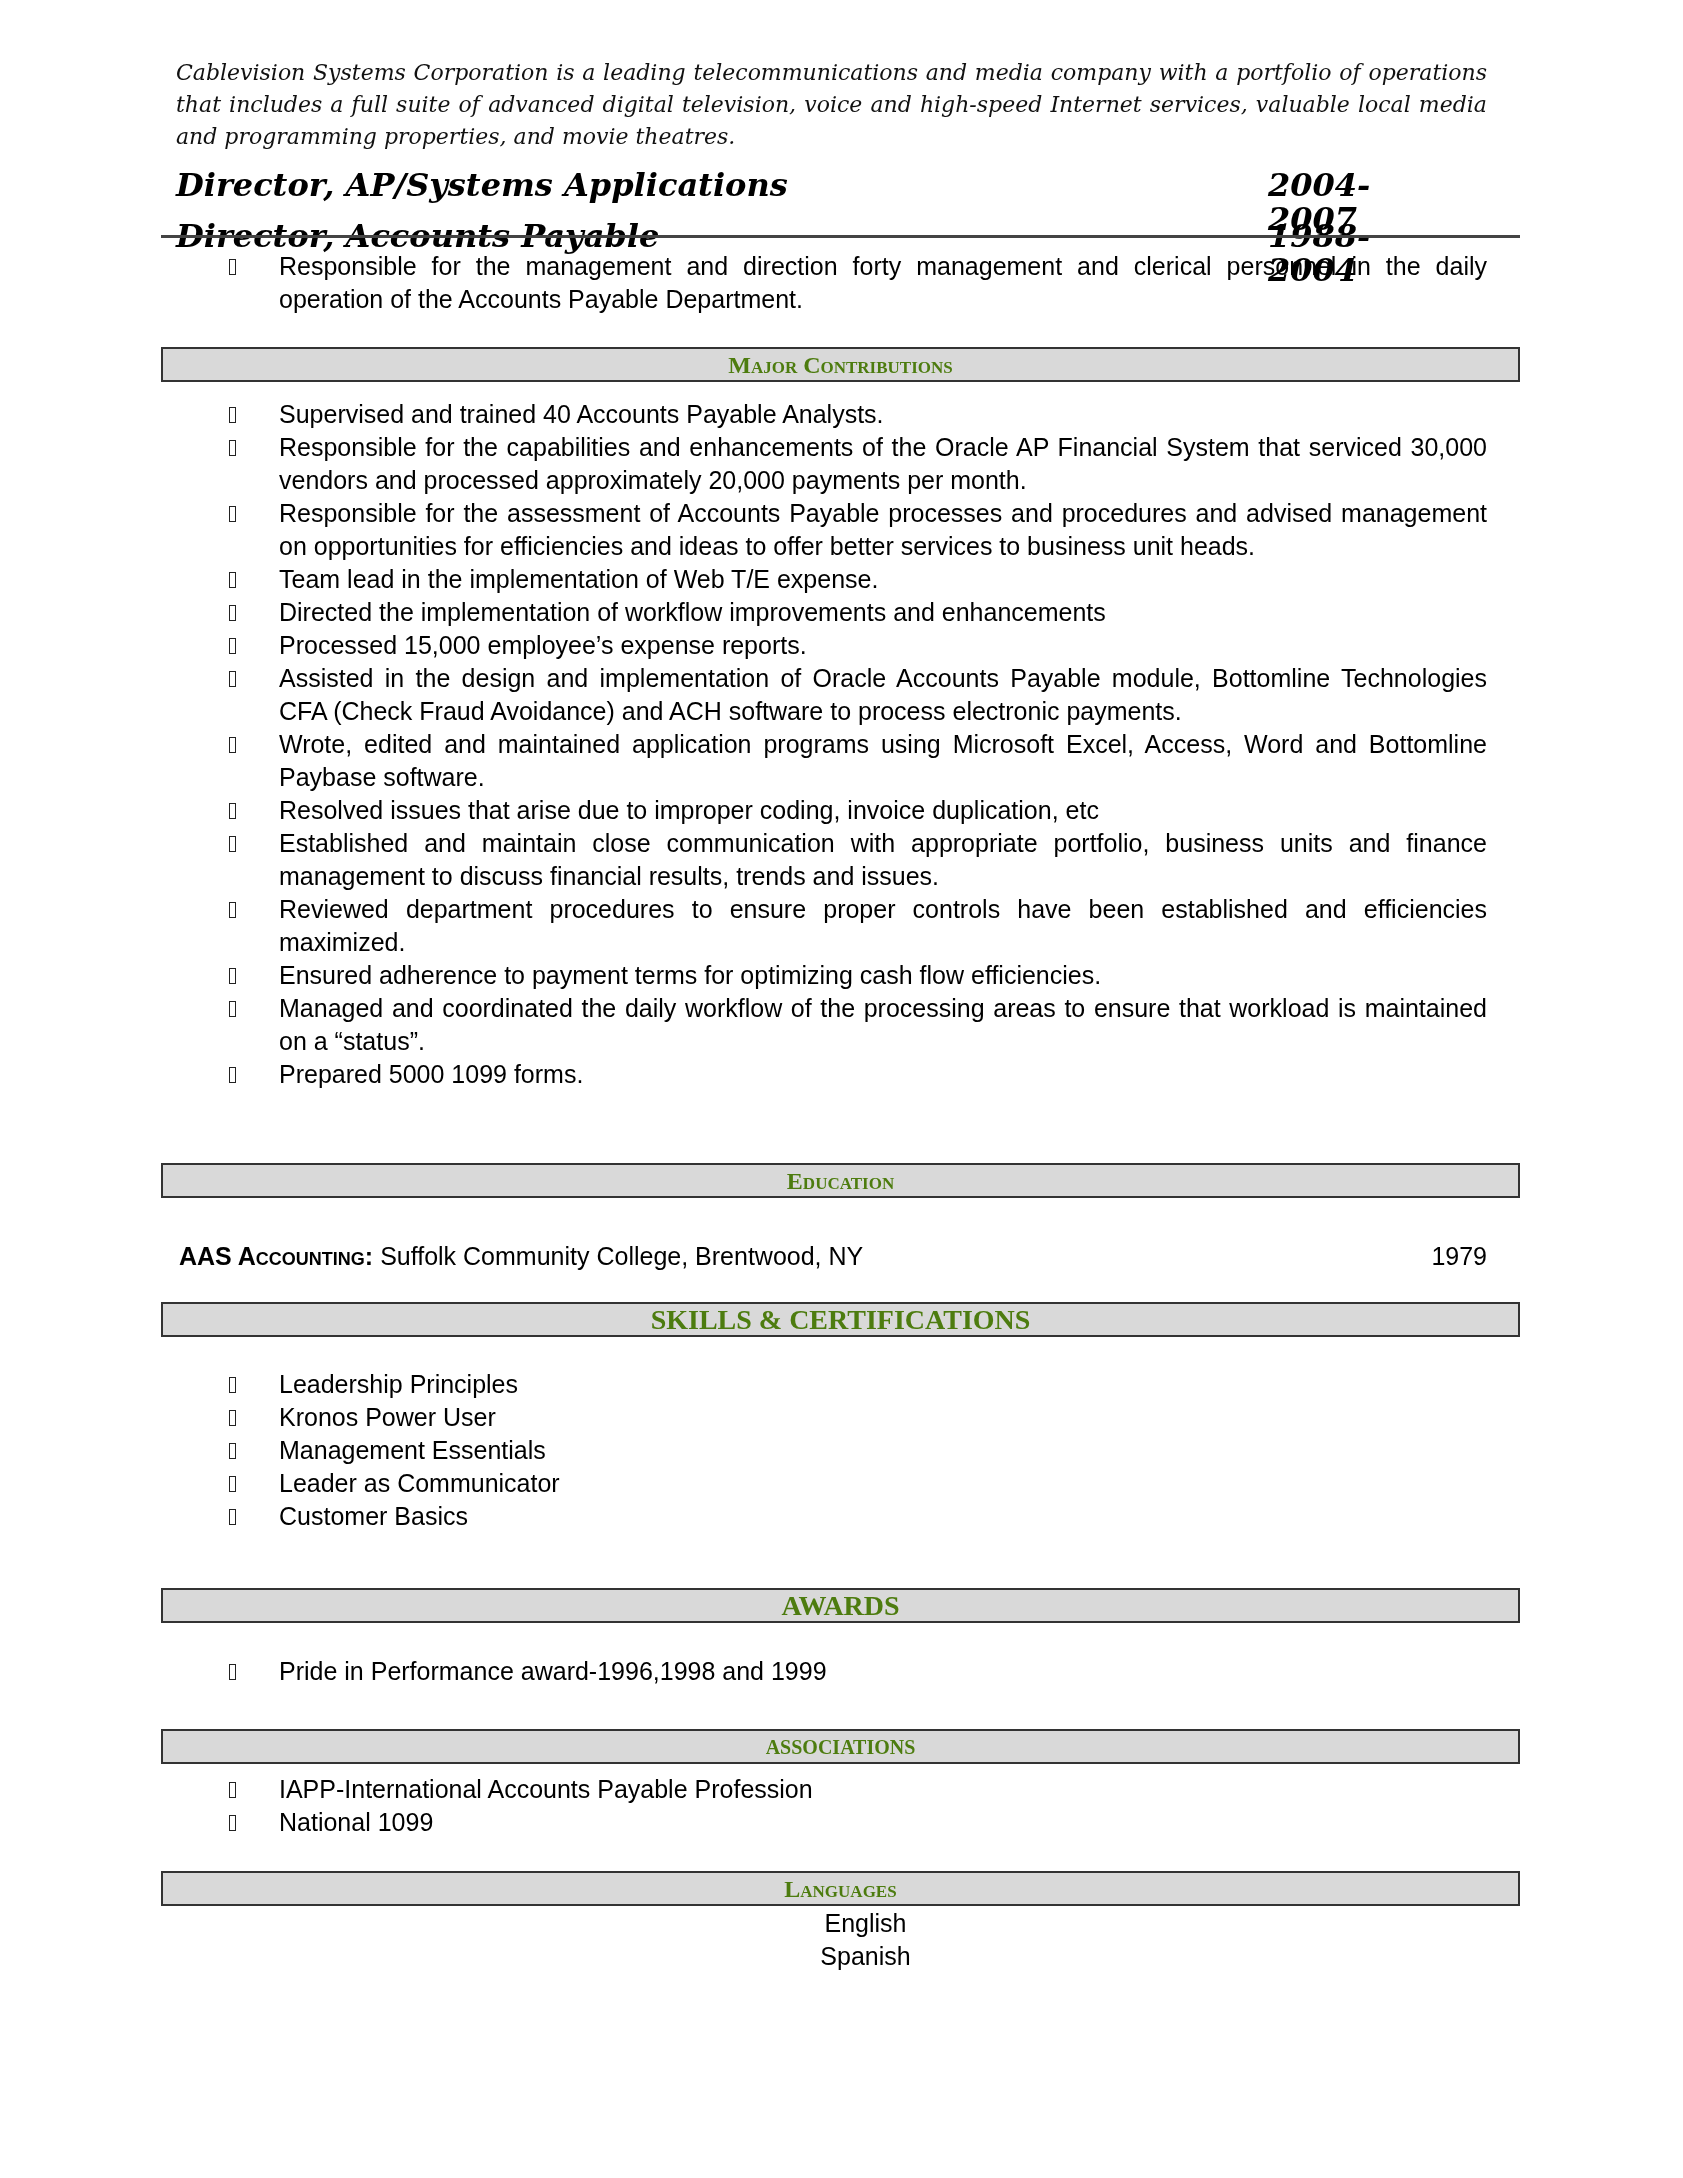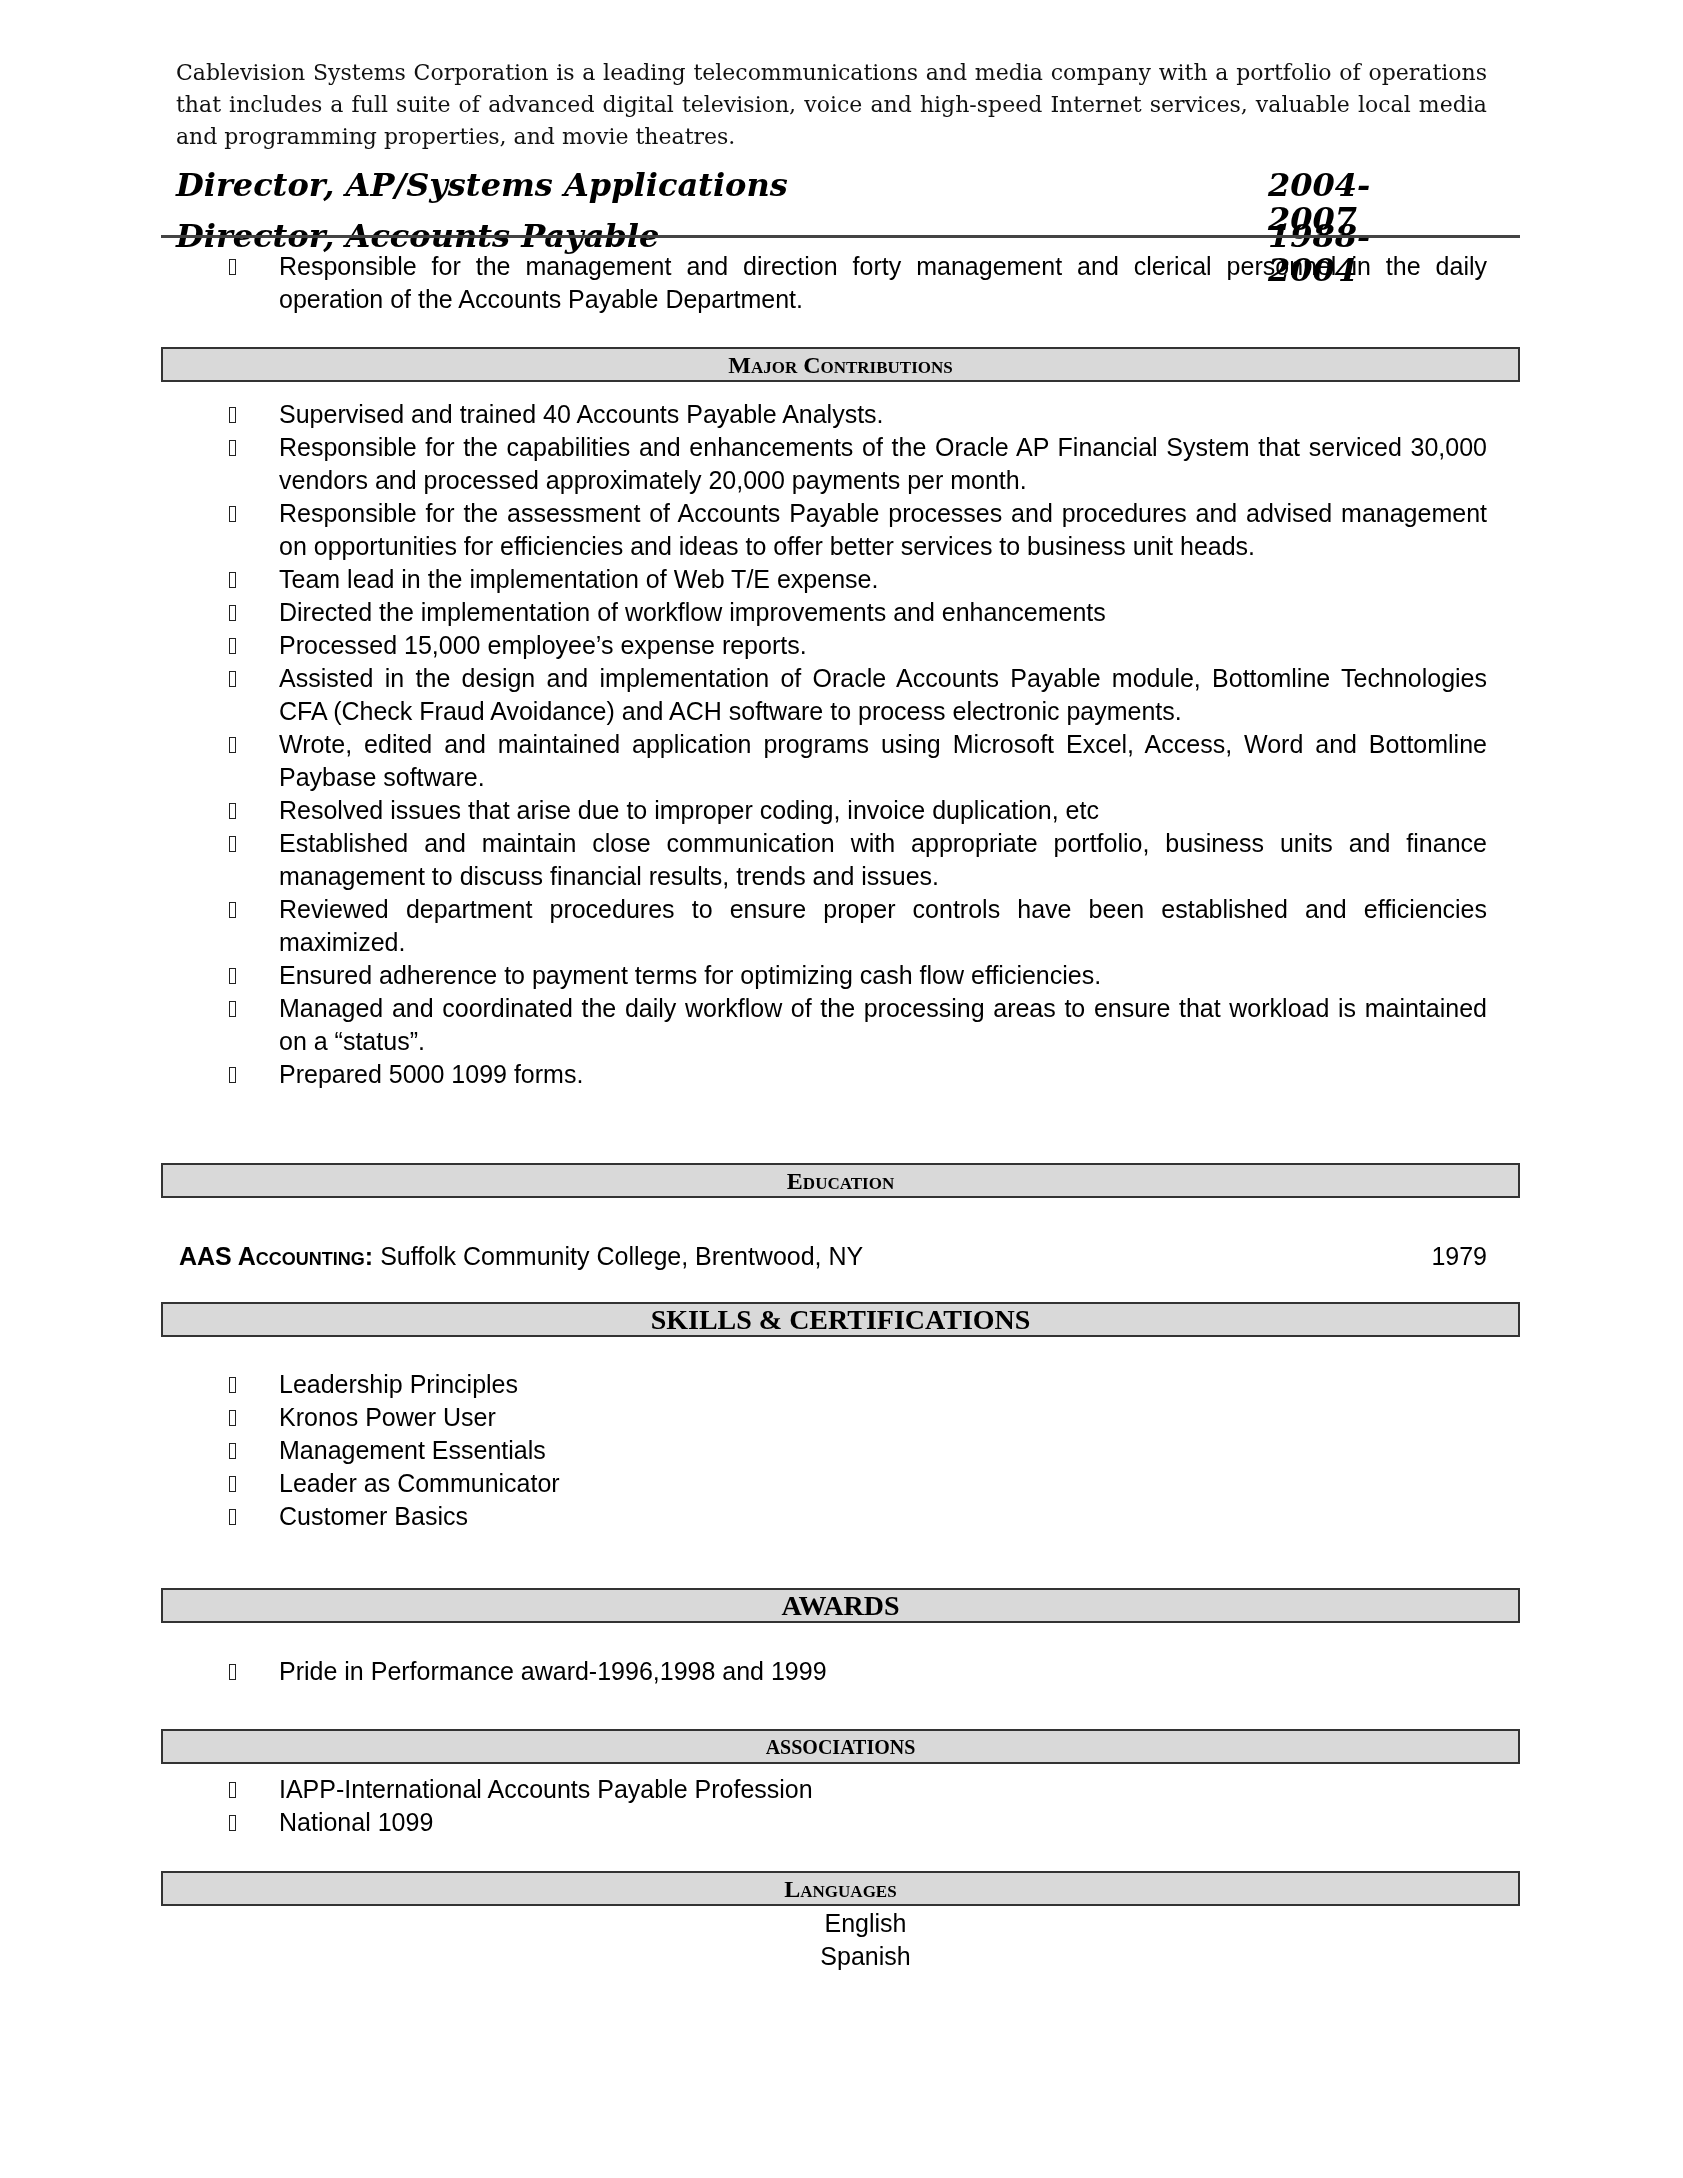--- a/index.html
+++ b/index.html
@@ -1,37 +1,37 @@
 <!DOCTYPE html>
 <html><head>
 <meta charset="utf-8">
 <style>
   html, body { margin: 0; padding: 0; background: #ffffff; }
   body { width: 1683px; height: 2178px; position: relative; overflow: hidden; color: #000; }
   .abs { position: absolute; }
   .intro {
     left: 176px; top: 57px; width: 1311px;
     font-family: "DejaVu Serif", "Liberation Serif", serif;
-    font-size: 22px; line-height: 32px;
+    font-style: italic; font-size: 22px; line-height: 32px;
     text-align: justify; text-align-last: left; color: #111;
   }
   .job-row {
     left: 176px; width: 1218px; height: 34px;
     font-family: "DejaVu Serif", "Liberation Serif", serif;
     font-style: italic; font-weight: bold; font-size: 32px; line-height: 34px;
   }
   .job-row .title { position: absolute; left: 0; top: 0; }
   .job-row .dates { position: absolute; left: 1092px; top: 0; }
   .rule { left: 161px; width: 1359px; height: 3px; background: #444; }
   .section-bar {
     left: 161px; width: 1355px; height: 31px;
     background: #d9d9d9; border: 2px solid #333;
     text-align: center;
     font-family: "Liberation Serif", "DejaVu Serif", serif;
-    font-weight: bold; color: #000000;
+    font-weight: bold; color: #4d7c0f;
   }
   .section-bar span { display: inline-block; }
   .smallcaps { font-variant: small-caps; font-size: 24px; line-height: 32px; }
   .bigcaps { font-size: 28px; line-height: 32px; }
   .tinycaps { font-size: 20px; line-height: 32px; text-align: right; }
   ul.bullets { list-style: none; margin: 0; padding: 0; }
   ul.bullets li {
     position: relative; padding-left: 103px;
     font-family: "Liberation Sans", sans-serif; font-size: 25px; line-height: 33px;
     text-align: justify; text-align-last: left;

